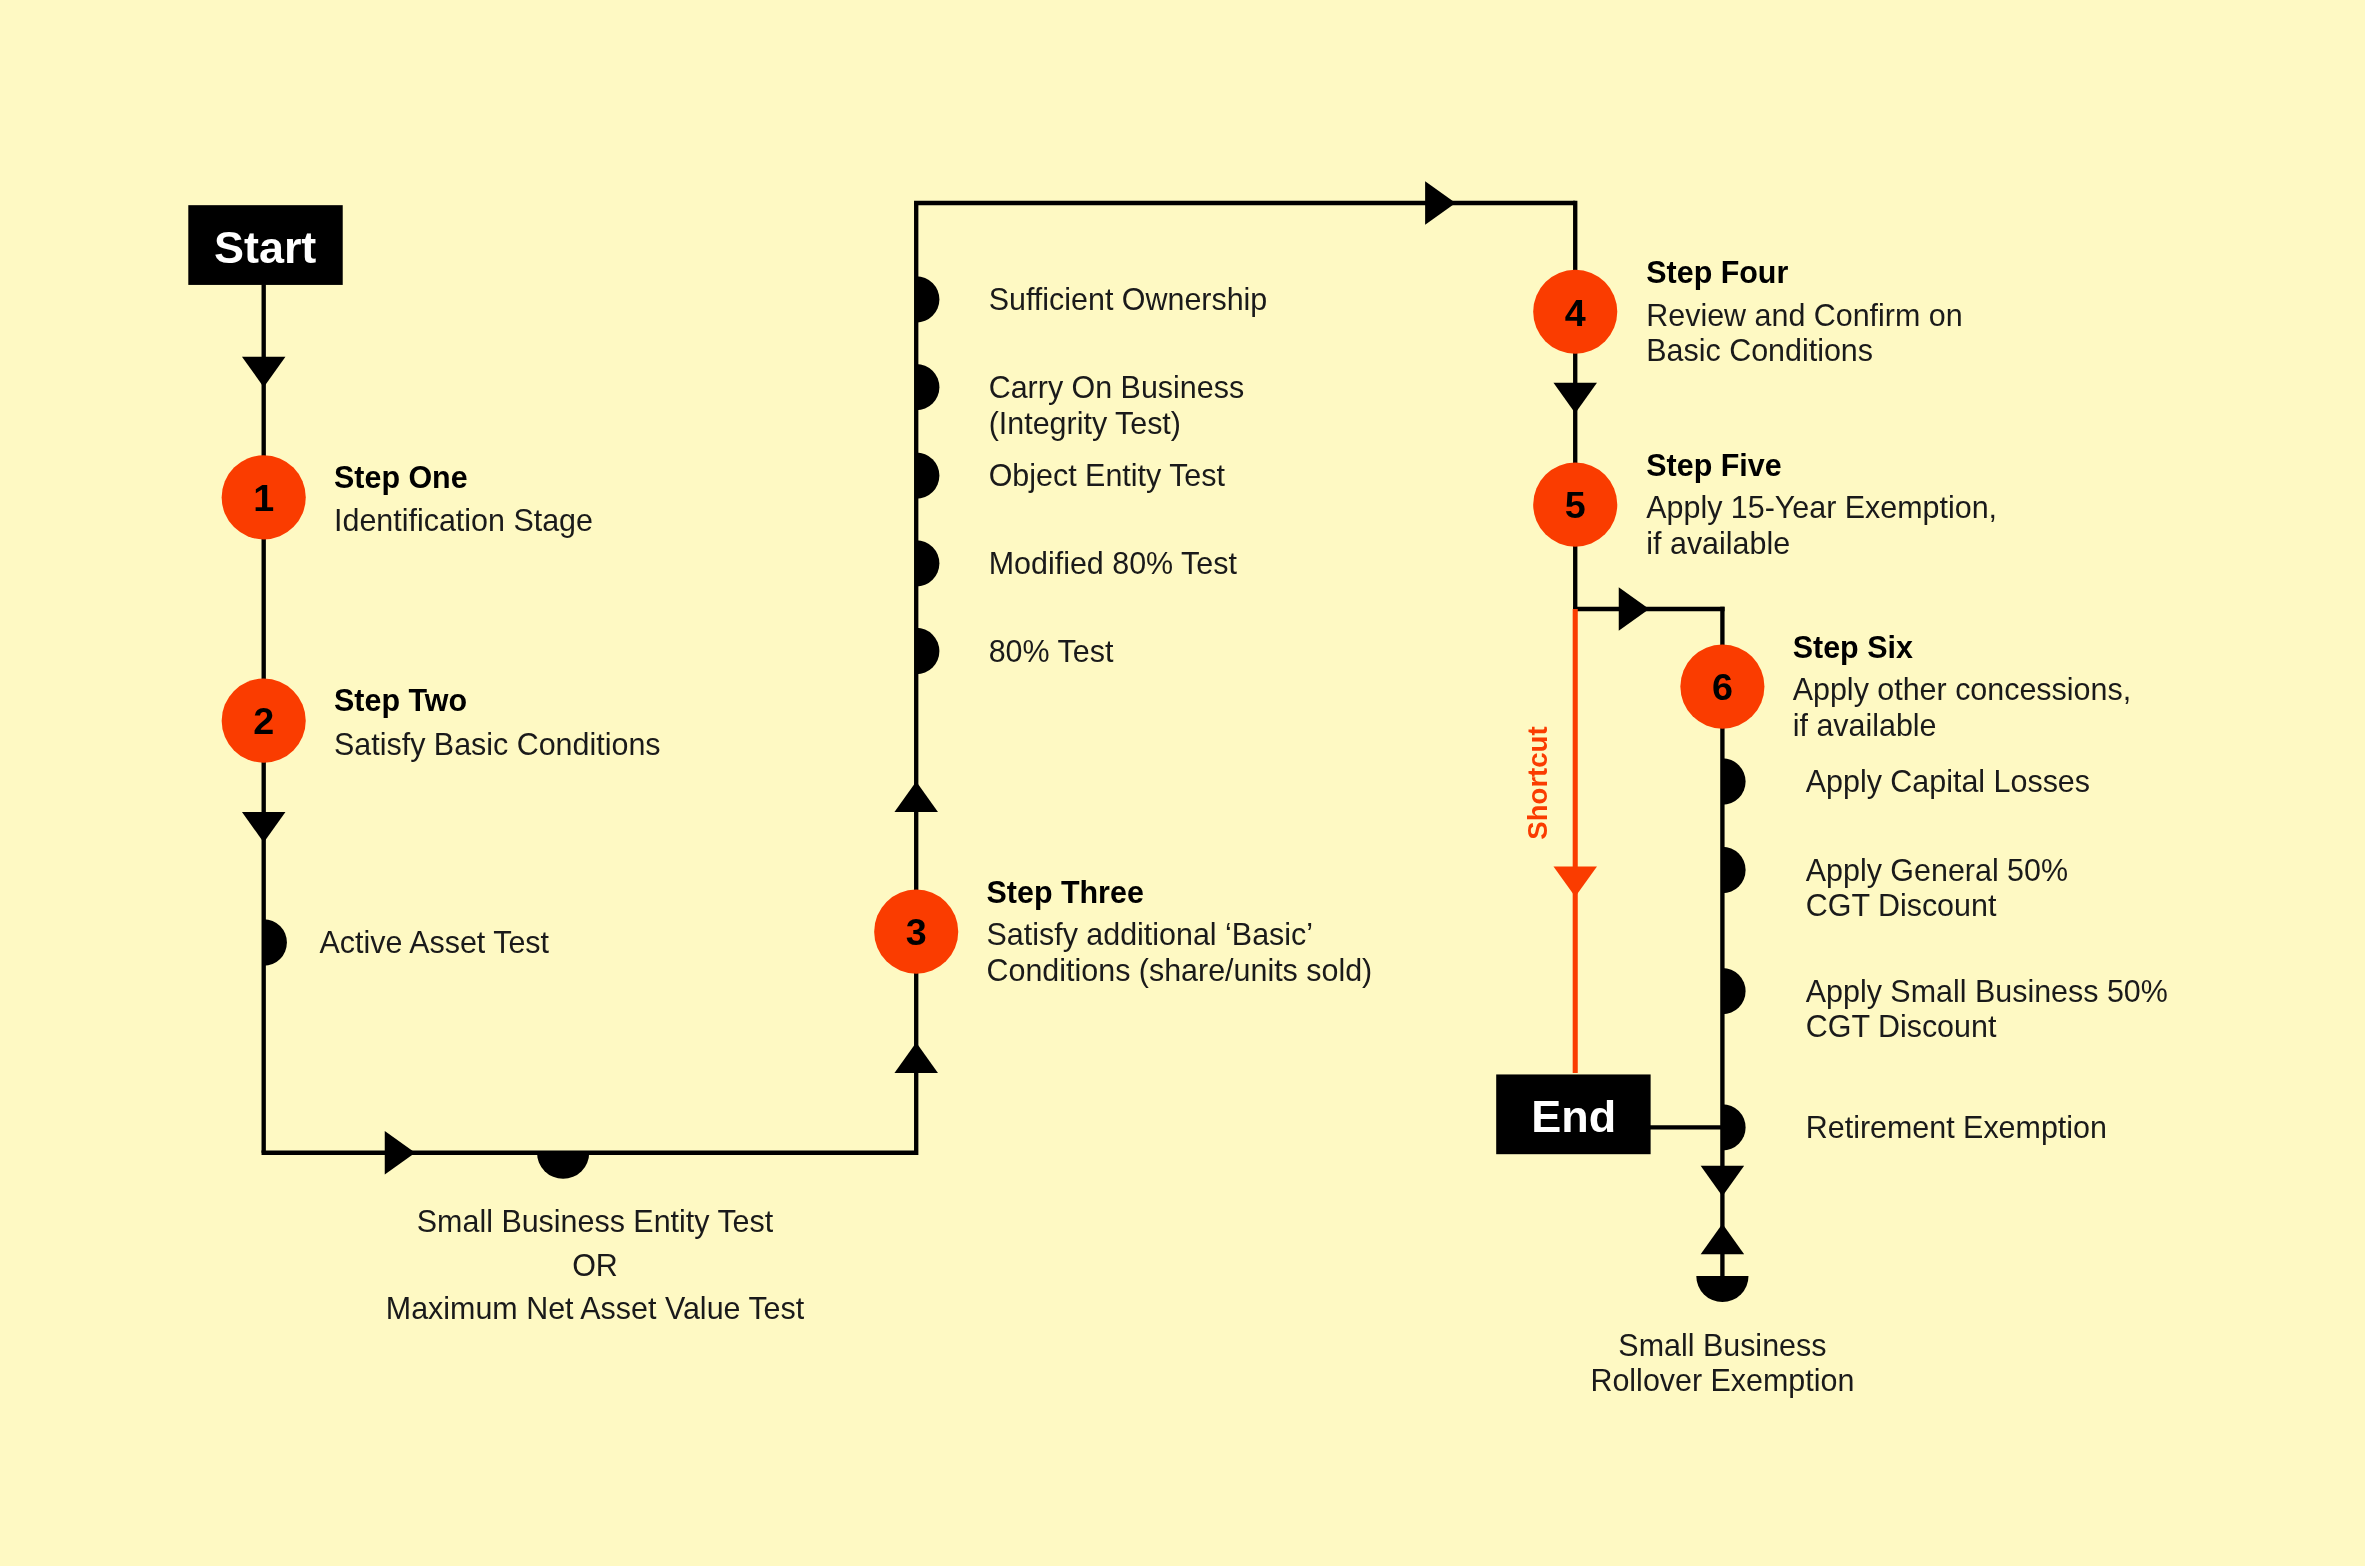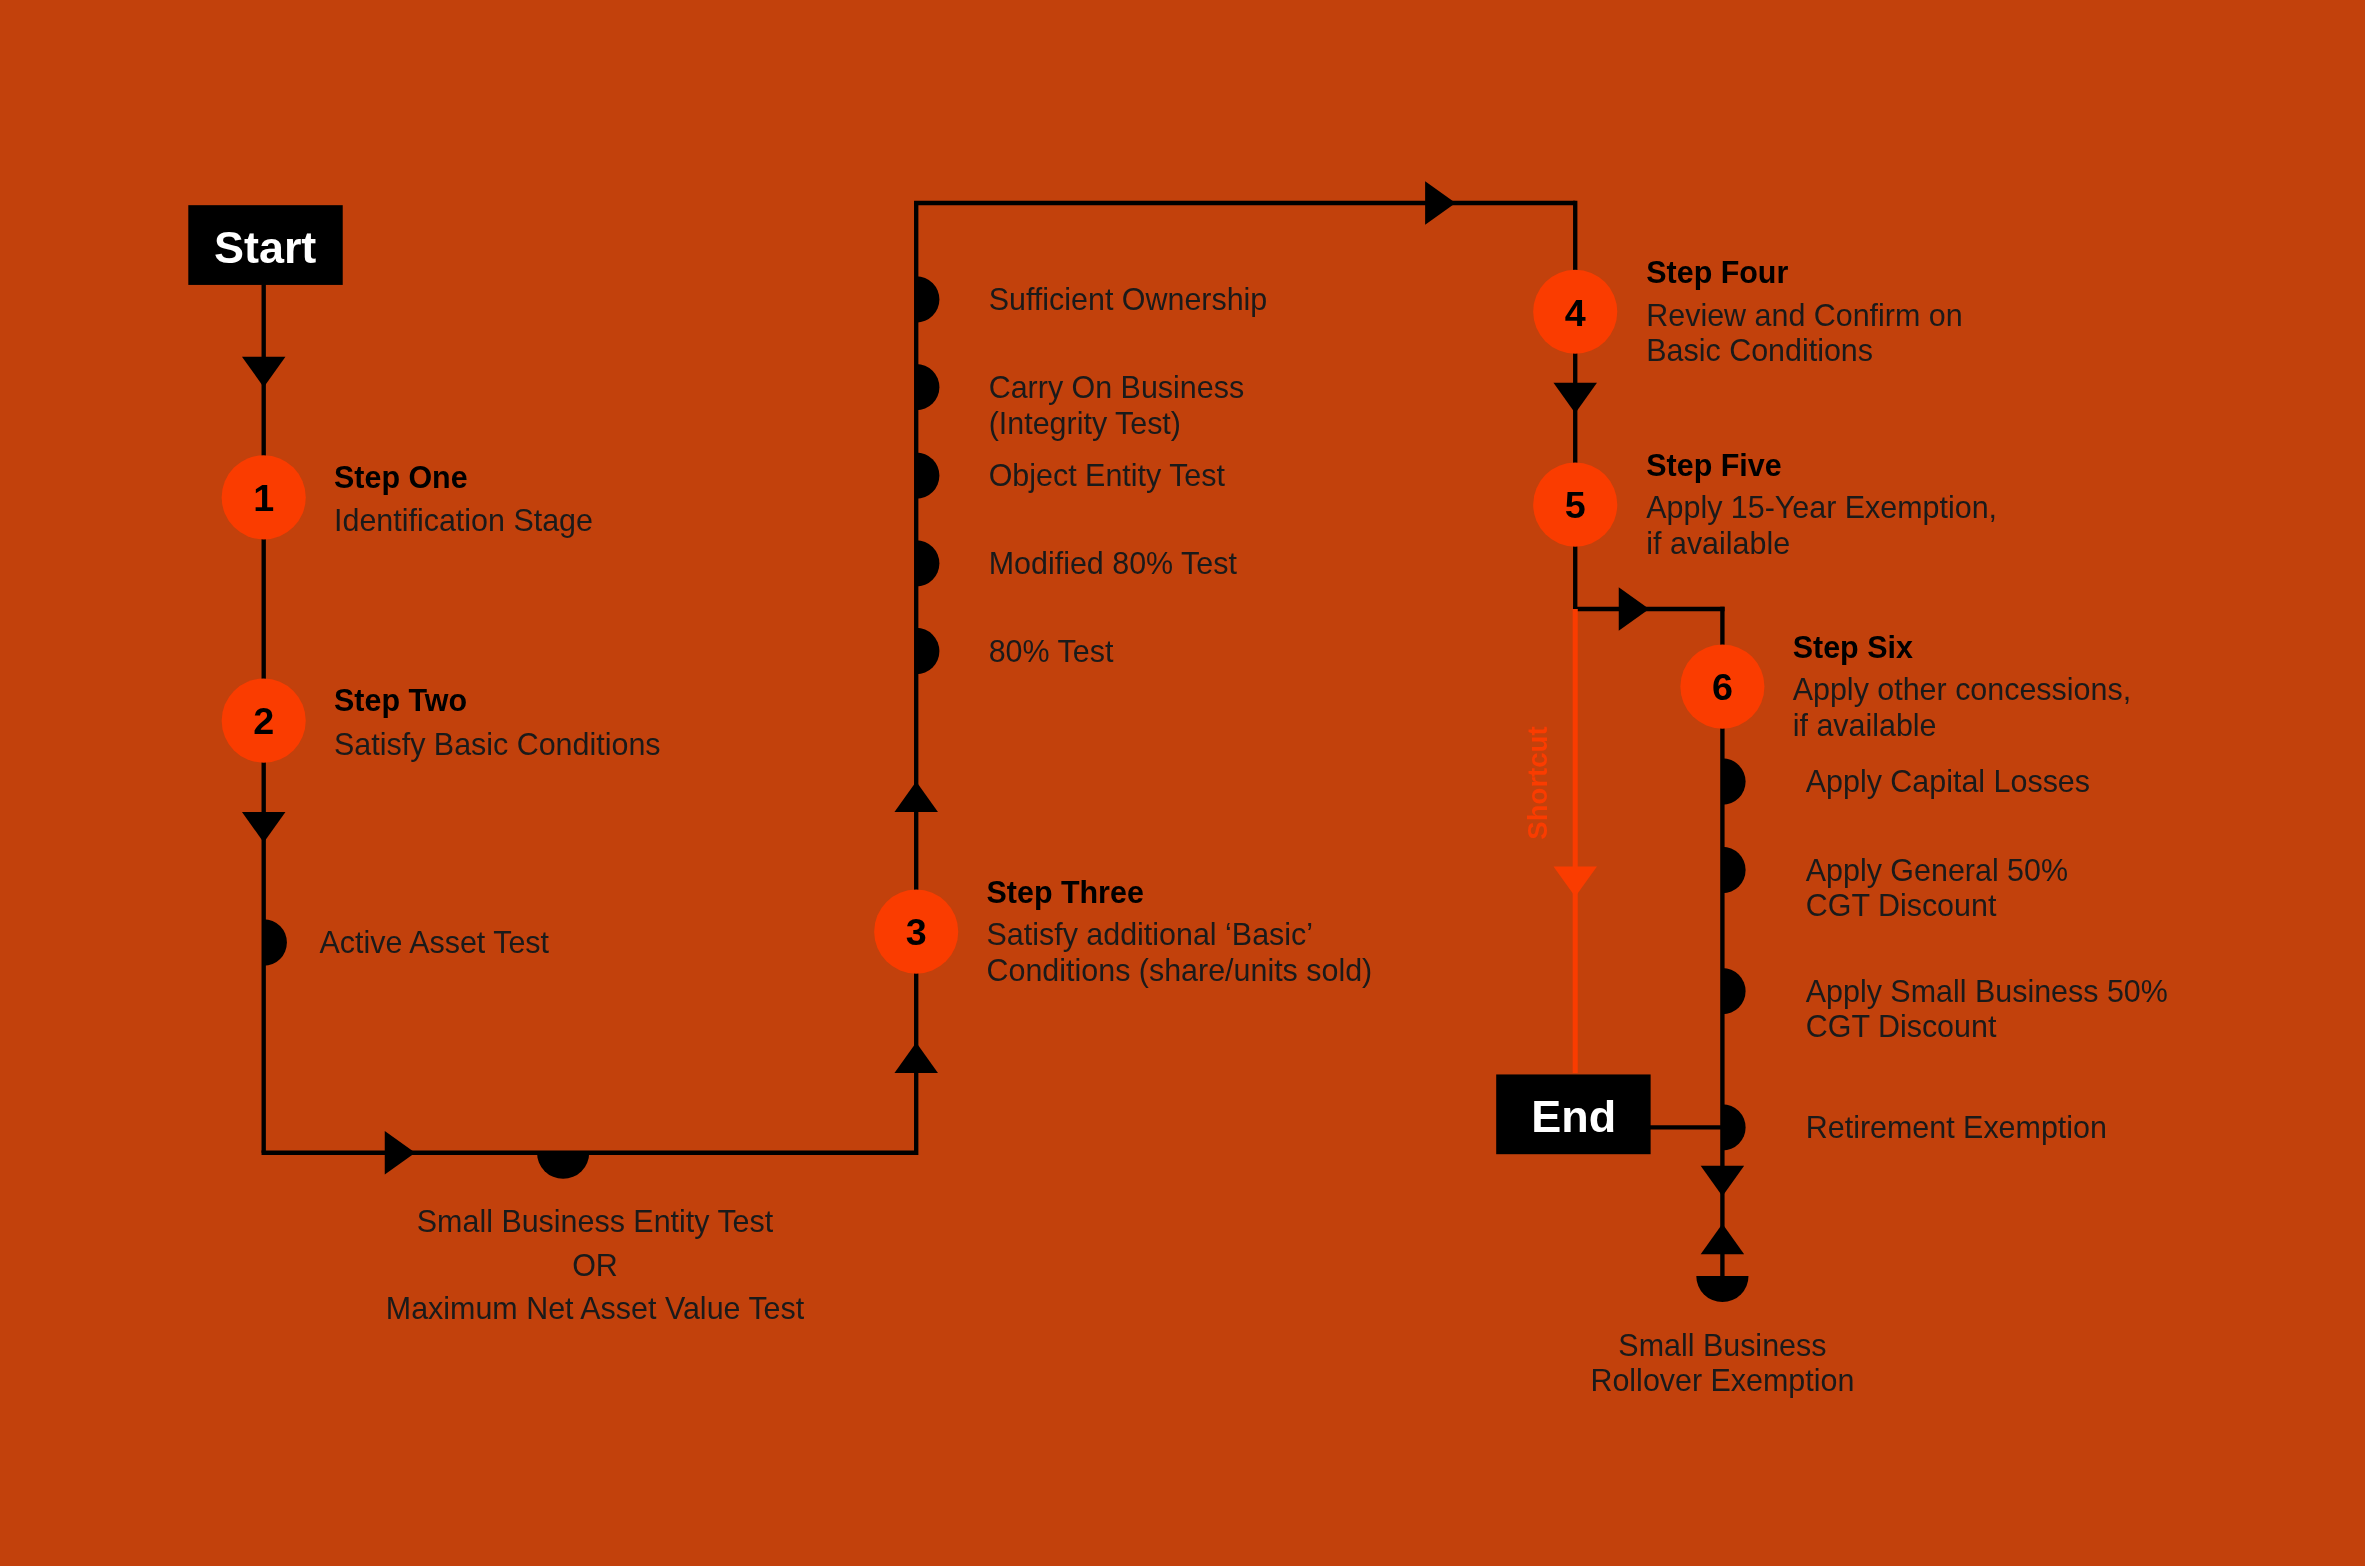--- a/index.html
+++ b/index.html
@@ -11,21 +11,21 @@
   body {
     width: 2366px;
     height: 1566px;
     overflow: hidden;
     font-family: "Liberation Sans", "DejaVu Sans", sans-serif;
   }
   #diagram-root {
     position: relative;
     width: 2366px;
     height: 1566px;
-    background: #c2410c;
+    background: #fef9c3;
   }
   svg.flow-canvas {
     position: absolute;
     top: 0;
     left: 0;
     width: 2366px;
     height: 1566px;
     display: block;
   }
   .terminal-label {

